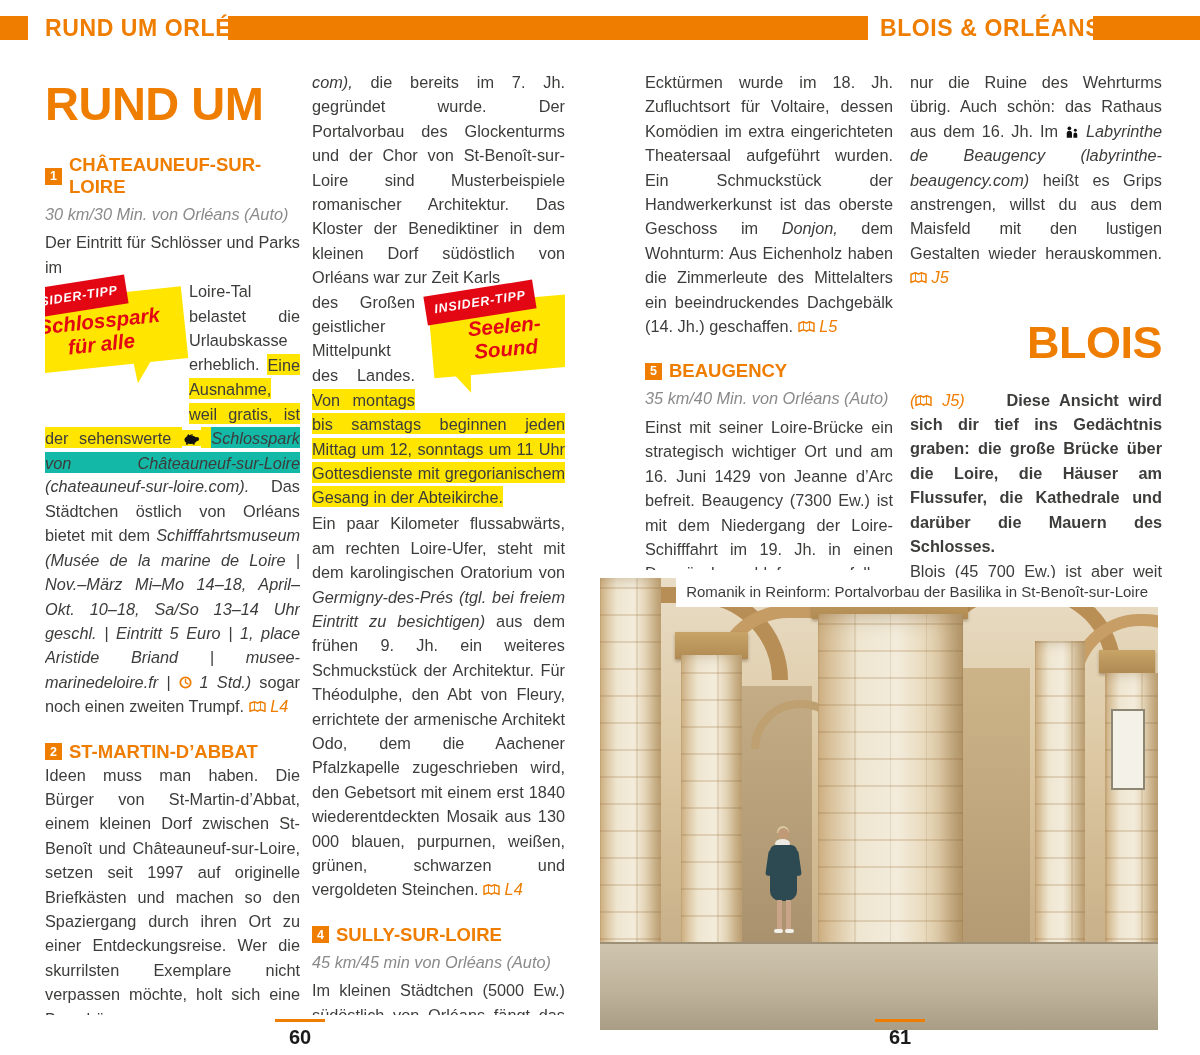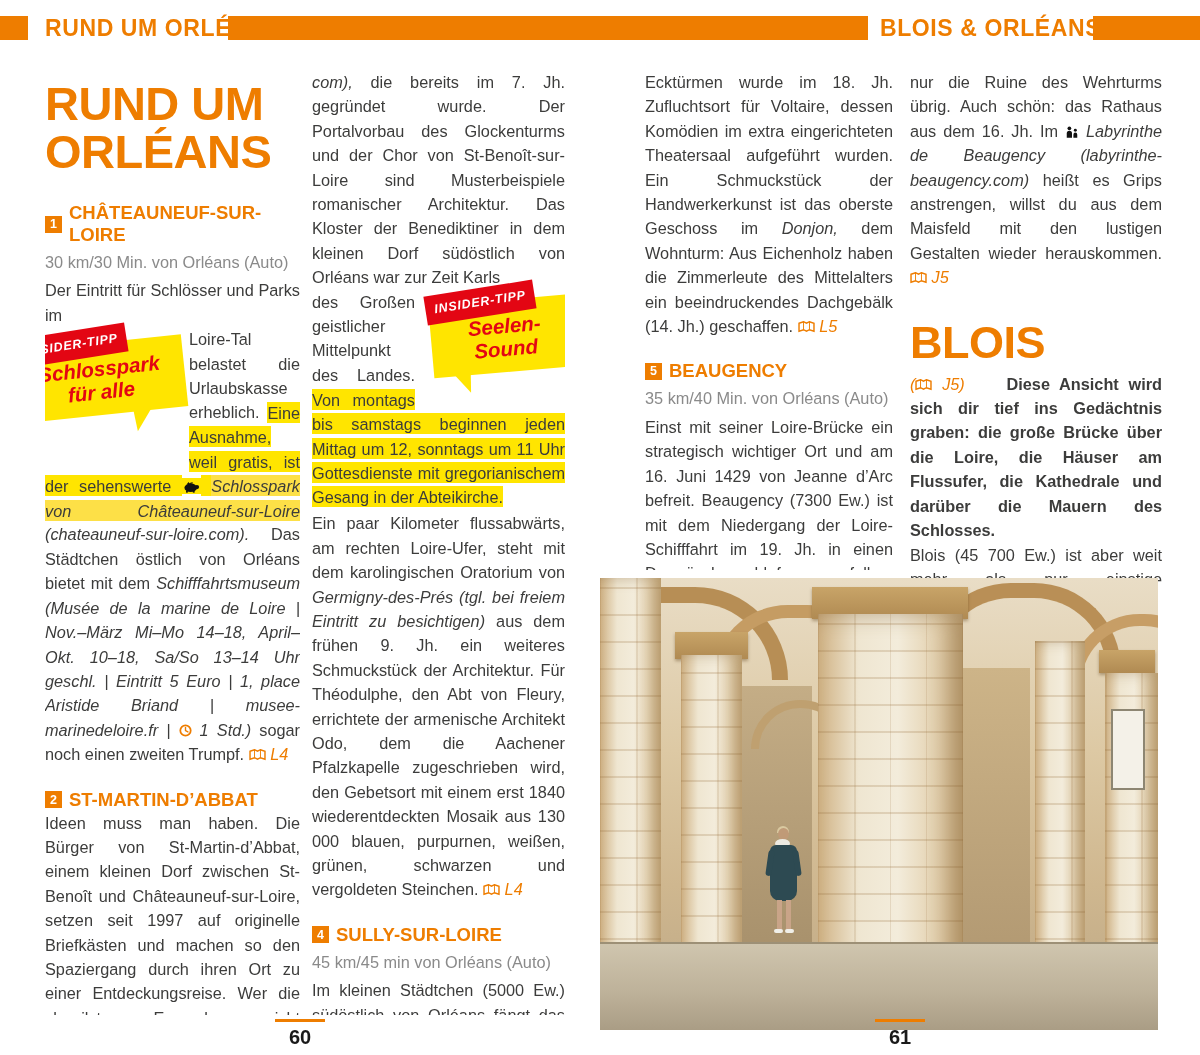--- a/index.html
+++ b/index.html
@@ -19,46 +19,46 @@
   
   .col{position:absolute;top:70px;height:945px;overflow:hidden;font-size:16.3px;line-height:24.4px;text-align:justify;}
   .col1{left:45px;width:255px;}
   .col2{left:312px;width:253px;}
   .col3{left:645px;width:248px;height:500px;}
   .col4{left:910px;width:252px;height:512px;}
   .big-title{margin:10px 0 26px;font-size:47px;line-height:48px;font-weight:800;color:#ee7d00;letter-spacing:-.5px;text-align:left;}
   .sec{margin-top:22px;}
   .sec-head{display:flex;align-items:center;gap:7px;color:#ee7d00;font-weight:700;font-size:18.5px;line-height:22px;text-align:left;}
   .num{flex:0 0 auto;width:17px;height:17px;background:#ee7d00;color:#fff;font-size:12.5px;font-weight:700;display:inline-flex;align-items:center;justify-content:center;}
-  .meta{color:#8a8a8a;font-size:16.3px;margin:4px 0 4px;text-align:left;}
+  .meta{color:#8a8a8a;font-style:italic;font-size:16.3px;margin:4px 0 4px;text-align:left;}
   p.body{margin:0;}
   p.body + p.body{margin-top:0;}
   .first-line{text-align-last:justify;}
   .i{font-style:italic;}
   .b{font-weight:700;margin-left:32px;}
   .hl{background:#ffe500;padding:1.5px 0;-webkit-box-decoration-break:clone;box-decoration-break:clone;}
-  .hli{background:#fde047;font-style:italic;padding:1.5px 0;-webkit-box-decoration-break:clone;box-decoration-break:clone;}
+  .hli{background:#14b8a6;font-style:italic;padding:1.5px 0;-webkit-box-decoration-break:clone;box-decoration-break:clone;}
   .ref{color:#ee7d00;font-style:italic;}
   .icon{display:inline-block;vertical-align:-1px;line-height:0;}
   .icon.hl{padding:3px 1px 1px;}
   
   .badge-float{position:relative;display:block;}
   .bf1{float:left;width:152px;height:116px;margin:6px 10px 2px -18px;}
   .bf2{float:right;width:148px;height:100px;margin:2px -6px 2px 8px;}
   .ribbon{position:absolute;z-index:2;background:#e30613;color:#fff;font-weight:700;font-style:italic;font-size:12.5px;letter-spacing:.8px;padding:2px 9px 3px;white-space:nowrap;}
   .bf1 .ribbon{top:-2px;left:-10px;transform:rotate(-9deg);}
   .bf2 .ribbon{top:-4px;left:2px;transform:rotate(-9deg);}
   .bubble{position:absolute;z-index:1;background:#ffe500;color:#e30613;font-weight:700;font-style:italic;font-size:20.5px;line-height:23px;text-align:center;padding:14px 10px 12px;}
   .bf1 .bubble{top:10px;left:-12px;width:150px;transform:rotate(-6deg);}
   .bf2 .bubble{top:8px;left:8px;width:128px;transform:rotate(-5deg);}
   .bubble::after{content:"";position:absolute;width:0;height:0;}
   .bf1 .bubble::after{bottom:-19px;right:34px;border-top:22px solid #ffe500;border-right:20px solid transparent;transform:rotate(-6deg);}
   .bf2 .bubble::after{bottom:-17px;left:18px;border-top:20px solid #ffe500;border-left:18px solid transparent;transform:rotate(4deg);}
   
-  .blois-title{margin:30px 0 6px;font-size:45px;line-height:46px;font-weight:800;color:#ee7d00;letter-spacing:-.5px;text-align:left;}
+  .blois-title{margin:30px 0 22px;font-size:45px;line-height:46px;font-weight:800;color:#ee7d00;letter-spacing:-.5px;text-align:right;}
   
   .photo{position:absolute;left:600px;top:578px;width:558px;height:452px;overflow:hidden;background:#d9c8a8;}
   .ph-back{position:absolute;inset:0;background:linear-gradient(180deg,#e9ddc6 0%,#ddc9a4 38%,#cfb78f 68%,#bba684 100%);}
   .ph-opening{position:absolute;background:linear-gradient(180deg,#c4ad86,#a8916c);}
   .ph-arch{position:absolute;border-style:solid;border-bottom:none;border-radius:999px 999px 0 0;}
   .ph-col{position:absolute;
     background:
       repeating-linear-gradient(90deg, rgba(150,110,60,.16) 0 1.5px, transparent 1.5px 36px),
       repeating-linear-gradient(0deg, rgba(150,110,60,.22) 0 2px, transparent 2px 27px),
       linear-gradient(90deg,#cfb183 0%,#efe6d1 28%,#f3ecdb 55%,#d9bf92 100%);
@@ -84,21 +84,21 @@
 </head>
 <body>
 
 <div class="hdr-block lft"></div>
 <div class="hdr-label lft">RUND UM ORLÉANS</div>
 <div class="hdr-bar"></div>
 <div class="hdr-label rgt">BLOIS &amp; ORLÉANS</div>
 <div class="hdr-block rgt"></div>
 
 <div class="col col1">
-  <h1 class="big-title"><span>RUND UM</span><br><span>ORLÉANS</span></h1>
+  <h1 class="big-title"><span>RUND UM</span><br></h1>
 
   <div class="sec">
     <div class="sec-head">
       <span class="num">1</span>
       <span>CHÂTEAUNEUF-SUR-LOIRE</span>
     </div>
     <div class="meta">30 km/30 Min. von Orléans (Auto)</div>
     <p class="body first-line"><span>Der Eintritt für Schlösser und Parks im</span></p>
     <p class="body"><span class="badge-float bf1">
           <span class="ribbon">INSIDER-TIPP</span>
@@ -213,20 +213,21 @@
     <div class="w-head" style="left:11.5px;top:2px;"></div>
     <div class="w-scarf" style="left:9px;top:13px;"></div>
     <div class="w-dress" style="left:4px;top:19px;"></div>
     <div class="w-arm" style="left:1px;top:24px;transform:rotate(8deg);"></div>
     <div class="w-arm" style="left:28px;top:24px;transform:rotate(-8deg);"></div>
     <div class="w-leg" style="left:11px;top:74px;"></div>
     <div class="w-leg" style="left:20px;top:74px;"></div>
     <div class="w-shoe" style="left:8px;top:103px;"></div>
     <div class="w-shoe" style="left:19px;top:103px;"></div>
   </div>
+  <figcaption class="ph-caption">Romanik in Reinform: Portalvorbau der Basilika in St-Benoît-sur-Loire</figcaption>
 </figure>
 
 <div class="footer f60">
   <span class="rule"></span>
   <span>60</span>
 </div>
 <div class="footer f61">
   <span class="rule"></span>
   <span>61</span>
 </div>

